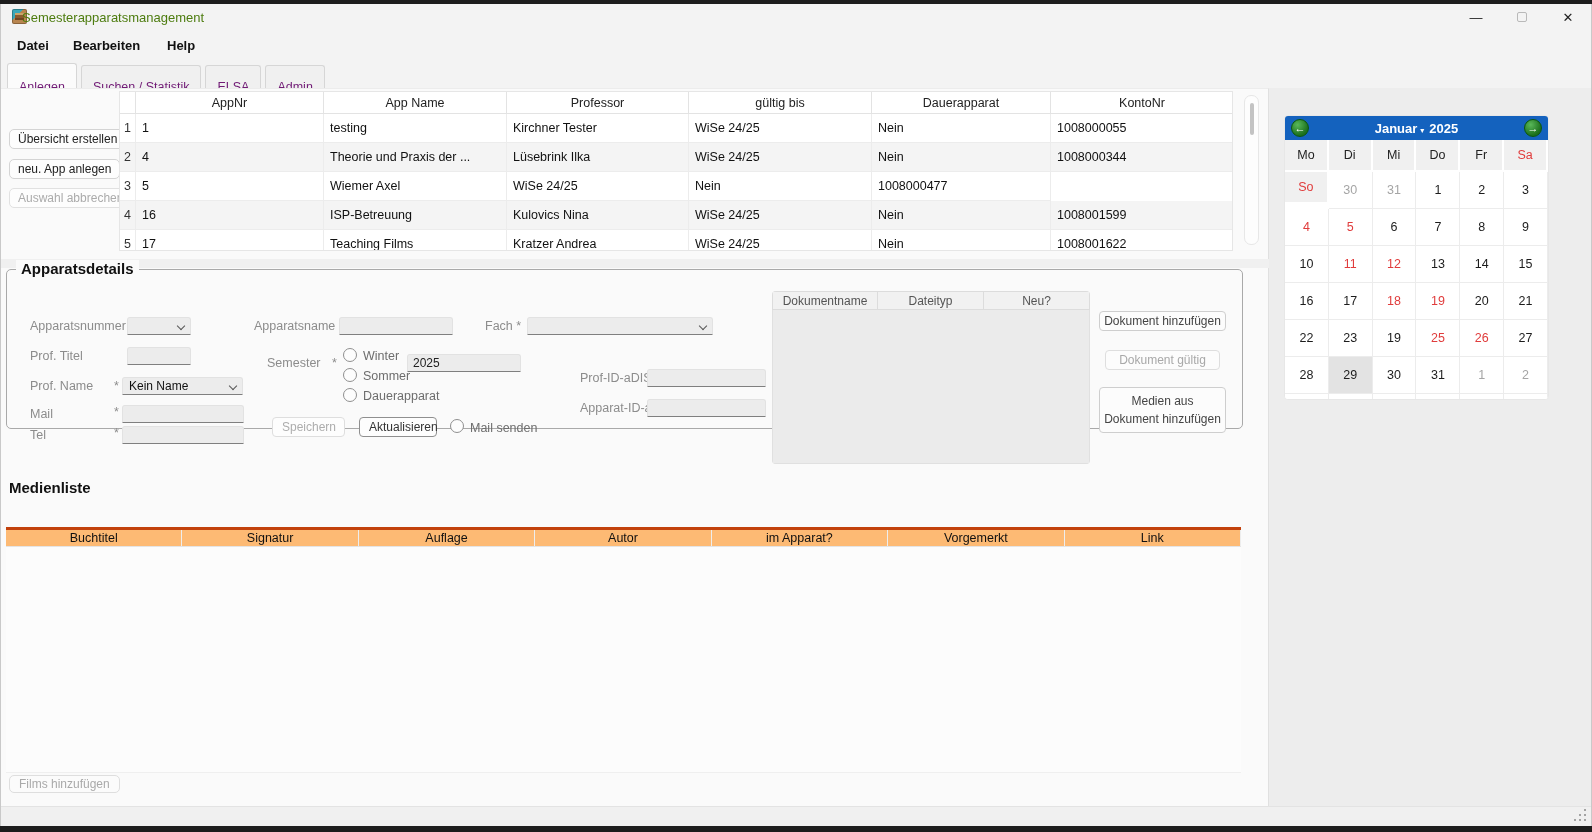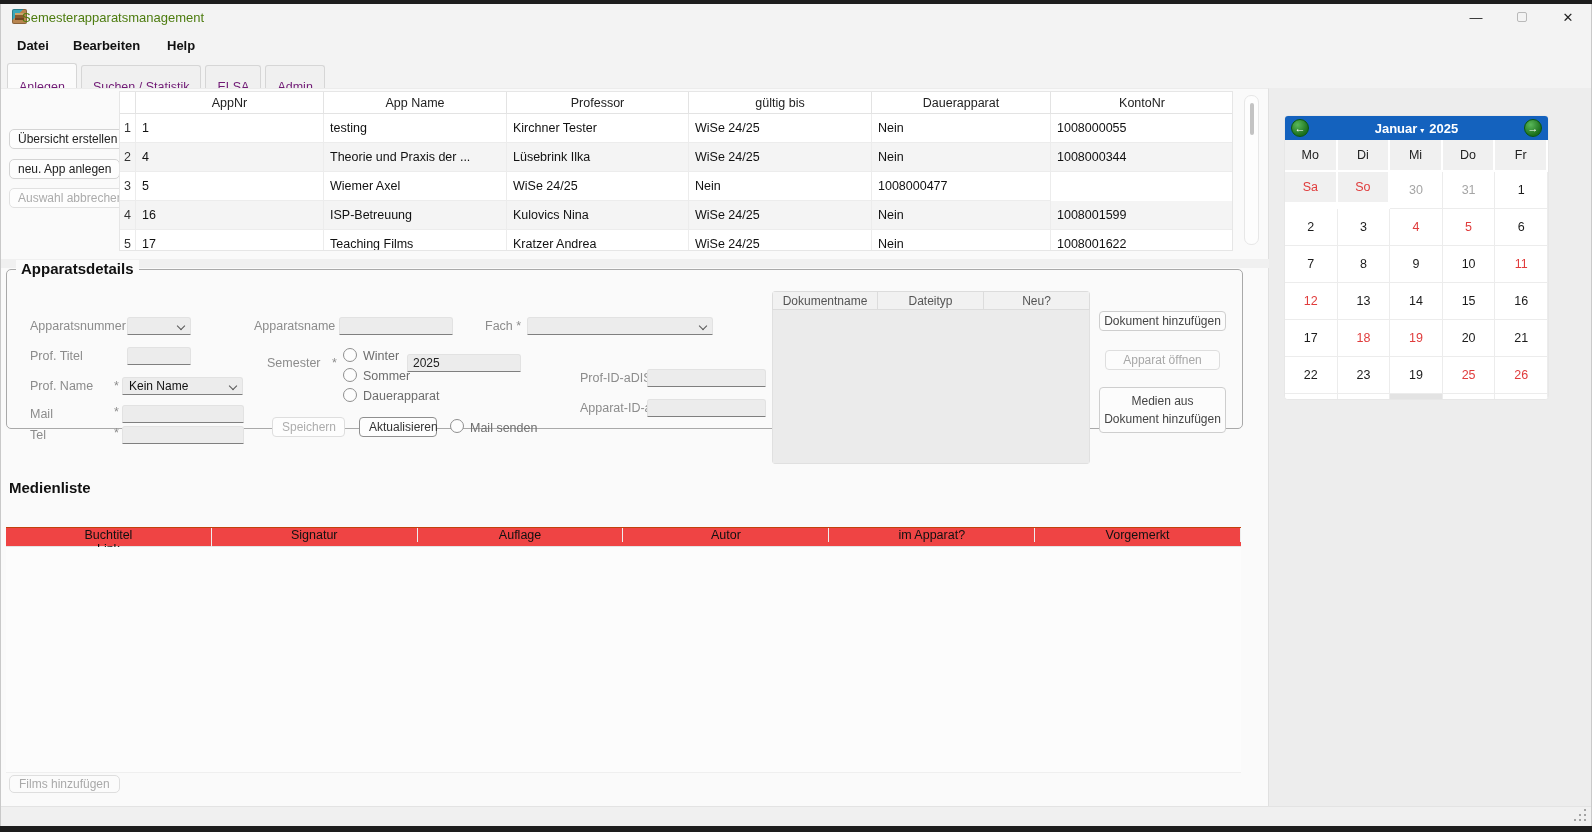--- a/index.html
+++ b/index.html
@@ -66,33 +66,33 @@
   .doc-panel { position:absolute; left:765px; top:21px; width:318px; height:173px; border-radius:4px; overflow:hidden; }
   .doc-head { display:grid; grid-template-columns:1fr 1fr 1fr; height:19px; }
   .doc-head .dh { display:flex; align-items:center; justify-content:center; font-size:12px; color:#555; background:#f1f1f1; border:1px solid #dcdcdc; border-left:none; }
   .doc-head .dh:first-child { border-left:1px solid #dcdcdc; }
   .doc-body { height:154px; background:#ebebeb; border:1px solid #e0e0e0; border-top:none; }
   .doc-btn { position:absolute; font-size:12px; background:#fcfcfc; border:1px solid #cecece; border-radius:4px; color:#444; display:flex; align-items:center; justify-content:center; text-align:center; line-height:1.5; padding:0 4px;}
   .doc-btn.disabled { color:#a8a8a8; border-color:#dedede; }
 
   
   .ml-title { position:absolute; left:8px; top:390px; font-size:15px; font-weight:bold; color:#111; }
-  .ml-head { position:absolute; left:5px; top:438px; width:1235px; height:20px; display:grid; grid-template-columns:repeat(6,1fr); background:#ef4444; border-top:1px solid #c2410c; border-bottom:1px solid #e4e4e4; }
+  .ml-head { position:absolute; left:5px; top:438px; width:1235px; height:20px; display:grid; grid-template-columns:repeat(7,1fr); background:#fdba74; border-top:3px solid #c2410c; border-bottom:1px solid #e4e4e4; }
   .ml-head .mh { display:flex; align-items:center; justify-content:center; font-size:12.5px; color:#111; border-right:1px solid #ededed; }
   .ml-body { position:absolute; left:5px; top:458px; width:1235px; height:226px; background:#fcfcfc; border-bottom:1px solid #efefef; }
   .ml-add { position:absolute; left:8px; top:686px; height:18px; padding:0 9px; font-size:12px; line-height:16px; color:#a9a9a9; background:#fbfbfb; border:1px solid #dedede; border-radius:5px; }
 
   
   .cal-card { position:absolute; left:1283px; top:27px; width:265px; height:285px; background:#fff; border:1px solid #e7e7e7; border-radius:4px; overflow:hidden; }
   .cal-head { position:relative; height:24px; background:#1462be; }
   .cal-title { position:absolute; left:0; right:0; top:0; height:24px; display:flex; align-items:center; justify-content:center; gap:5px; color:#fff; font-size:13px; font-weight:bold; }
   .cal-caret { font-size:8px; font-weight:normal; margin:4px 0 0 -2px; }
   .cal-nav { position:absolute; top:3px; width:18px; height:18px; border-radius:50%; background:radial-gradient(circle at 35% 30%, #59b859, #1c701c 70%); border:1px solid #0d570d; color:#fff; font-size:11px; font-weight:bold; display:flex; align-items:center; justify-content:center; line-height:1; }
   .cal-nav.prev { left:6px; } .cal-nav.next { right:6px; }
-  .cal-grid { display:grid; grid-template-columns:repeat(5,1fr); }
+  .cal-grid { display:grid; grid-template-columns:repeat(6,1fr); }
   .cal-dh { height:32px; display:flex; align-items:center; justify-content:center; font-size:12.5px; color:#222; background:#f0f0f0; border-right:2px solid #fff; border-bottom:2px solid #fff; }
   .cal-dh.weekend { color:#e03c3c; }
   .cal-cell { height:37px; display:flex; align-items:center; justify-content:center; font-size:12.5px; color:#1c1c1c; background:#fff; border-right:1px solid #ececec; border-bottom:1px solid #ececec; }
   .cal-cell.weekend { color:#e03c3c; }
   .cal-cell.muted { color:#a5a5a5; }
   .cal-cell.selected { background:#e3e3e3; }
 
   
   .statusbar { position:absolute; top:802px; left:0; right:0; height:20px; background:#f0f0f0; border-top:1px solid #e3e3e3; }
   .grip { position:absolute; right:5px; bottom:5px; width:2px; height:2px; background:#a3a3a3;
@@ -248,21 +248,21 @@
 
         <div class="doc-panel">
           <div class="doc-head">
             <div class="dh">Dokumentname</div>
             <div class="dh">Dateityp</div>
             <div class="dh">Neu?</div>
           </div>
           <div class="doc-body"></div>
         </div>
         <button class="doc-btn" style="left:1092px; top:41px; width:127px; height:20px">Dokument hinzufügen</button>
-        <button class="doc-btn disabled" style="left:1098px; top:80px; width:115px; height:20px">Apparat öffnen</button>
+        <button class="doc-btn disabled" style="left:1098px; top:80px; width:115px; height:20px">Dokument gültig</button>
         <button class="doc-btn" style="left:1092px; top:117px; width:127px; height:46px">Medien aus Dokument hinzufügen</button>
       </div>
 
       <div class="ml-title">Medienliste</div>
       <div class="ml-head">
         <div class="mh">Buchtitel</div>
         <div class="mh">Signatur</div>
         <div class="mh">Auflage</div>
         <div class="mh">Autor</div>
         <div class="mh">im Apparat?</div>

